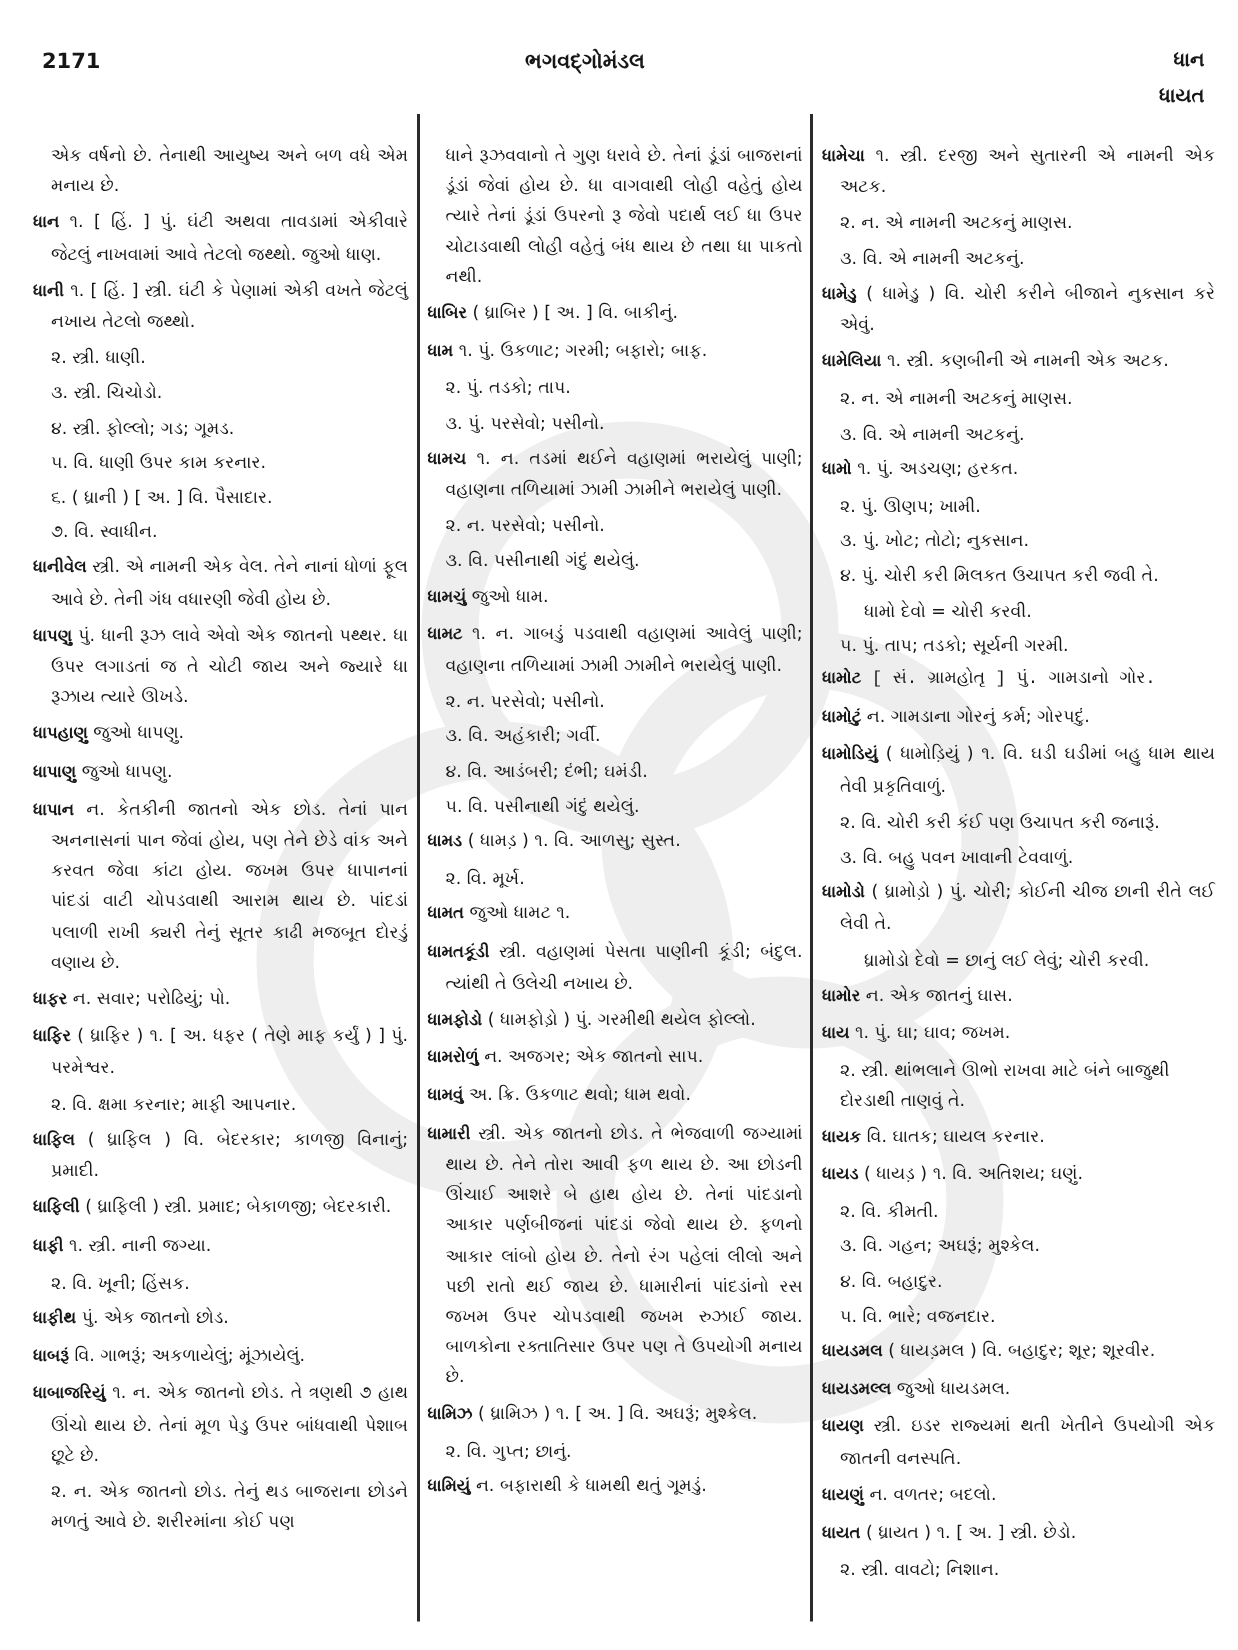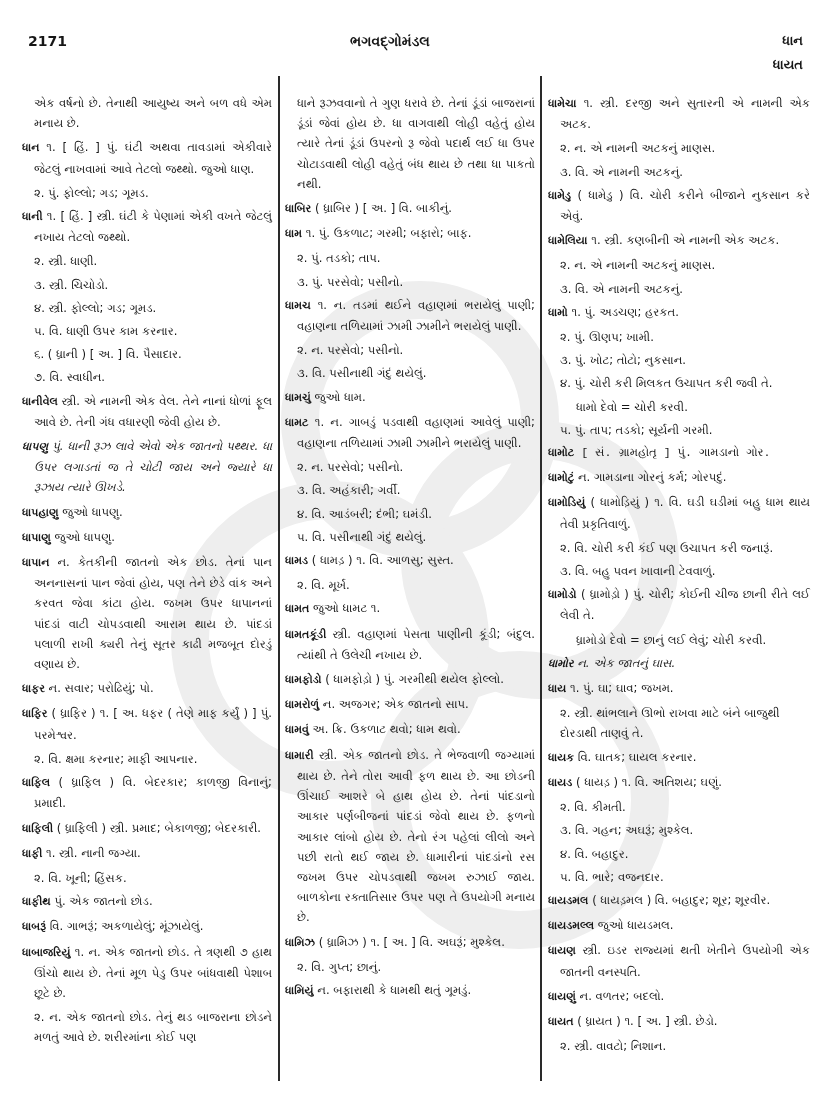--- a/index.html
+++ b/index.html
@@ -44,30 +44,29 @@
   <div class="guide-top">ધાન</div>
   <div class="guide-bot">ધાયત</div>
 </div>
 
 <div class="rule rule1"></div>
 <div class="rule rule2"></div>
 
 <div class="col col1">
     <div class="para">એક વર્ષનો છે. તેનાથી આયુષ્ય અને બળ વધે એમ મનાય છે.</div>
     <div class="entry" style="padding-left: 12px; text-indent: -12px;"><span class="hw">ધાન</span> <span>૧. [ હિં. ] પું. ઘંટી અથવા તાવડામાં એકીવારે જેટલું નાખવામાં આવે તેટલો જથ્થો. જુઓ ધાણ.</span></div>
-    <div class="sense">૨. પું. ફોલ્લો; ગડ; ગૂમડ.</div>
     <div class="entry" style="padding-left: 12px; text-indent: -12px;"><span class="hw">ધાની</span> <span>૧. [ હિં. ] સ્ત્રી. ઘંટી કે પેણામાં એકી વખતે જેટલું નખાય તેટલો જથ્થો.</span></div>
     <div class="sense">૨. સ્ત્રી. ધાણી.</div>
     <div class="sense">૩. સ્ત્રી. ચિચોડો.</div>
     <div class="sense">૪. સ્ત્રી. ફોલ્લો; ગડ; ગૂમડ.</div>
     <div class="sense">૫. વિ. ધાણી ઉપર કામ કરનાર.</div>
     <div class="sense">૬. ( ધ્રાની ) [ અ. ] વિ. પૈસાદાર.</div>
     <div class="sense">૭. વિ. સ્વાધીન.</div>
     <div class="entry" style="padding-left: 12px; text-indent: -12px;"><span class="hw">ધાનીવેલ</span> <span>સ્ત્રી. એ નામની એક વેલ. તેને નાનાં ધોળાં ફૂલ આવે છે. તેની ગંધ વધારણી જેવી હોય છે.</span></div>
-    <div class="entry" style="padding-left: 12px; text-indent: -12px; font-style: italic;"><span class="hw">ધાપણુ</span> <span>પું. ધાની રૂઝ લાવે એવો એક જાતનો પથ્થર. ધા ઉપર લગાડતાં જ તે ચોટી જાય અને જ્યારે ધા રૂઝાય ત્યારે ઊખડે.</span></div>
+    <div class="entry" style="padding-left: 12px; text-indent: -12px;"><span class="hw">ધાપણુ</span> <span>પું. ધાની રૂઝ લાવે એવો એક જાતનો પથ્થર. ધા ઉપર લગાડતાં જ તે ચોટી જાય અને જ્યારે ધા રૂઝાય ત્યારે ઊખડે.</span></div>
     <div class="entry" style="padding-left: 12px; text-indent: -12px;"><span class="hw">ધાપહાણુ</span> <span>જુઓ ધાપણુ.</span></div>
     <div class="entry" style="padding-left: 12px; text-indent: -12px;"><span class="hw">ધાપાણુ</span> <span>જુઓ ધાપણુ.</span></div>
     <div class="entry" style="padding-left: 12px; text-indent: -12px;"><span class="hw">ધાપાન</span> <span>ન. કેતકીની જાતનો એક છોડ. તેનાં પાન અનનાસનાં પાન જેવાં હોય, પણ તેને છેડે વાંક અને કરવત જેવા કાંટા હોય. જખમ ઉપર ધાપાનનાં પાંદડાં વાટી ચોપડવાથી આરામ થાય છે. પાંદડાં પલાળી રાખી ક્યરી તેનું સૂતર કાઢી મજબૂત દોરડું વણાય છે.</span></div>
     <div class="entry" style="padding-left: 12px; text-indent: -12px;"><span class="hw">ધાફર</span> <span>ન. સવાર; પરોઢિયું; પો.</span></div>
     <div class="entry" style="padding-left: 12px; text-indent: -12px;"><span class="hw">ધાફિર</span> <span>( ધ્રાફિર ) ૧. [ અ. ધફર ( તેણે માફ કર્યું ) ] પું. પરમેશ્વર.</span></div>
     <div class="sense">૨. વિ. ક્ષમા કરનાર; માફી આપનાર.</div>
     <div class="entry" style="padding-left: 12px; text-indent: -12px;"><span class="hw">ધાફિલ</span> <span>( ધ્રાફિલ ) વિ. બેદરકાર; કાળજી વિનાનું; પ્રમાદી.</span></div>
     <div class="entry" style="padding-left: 12px; text-indent: -12px;"><span class="hw">ધાફિલી</span> <span>( ધ્રાફિલી ) સ્ત્રી. પ્રમાદ; બેકાળજી; બેદરકારી.</span></div>
     <div class="entry" style="padding-left: 12px; text-indent: -12px;"><span class="hw">ધાફી</span> <span>૧. સ્ત્રી. નાની જગ્યા.</span></div>
     <div class="sense">૨. વિ. ખૂની; હિંસક.</div>
@@ -117,21 +116,21 @@
     <div class="sense">૪. પું. ચોરી કરી મિલકત ઉચાપત કરી જવી તે.</div>
     <div class="sub">ધામો દેવો = ચોરી કરવી.</div>
     <div class="sense">૫. પું. તાપ; તડકો; સૂર્યની ગરમી.</div>
     <div class="entry" style="padding-left: 12px; text-indent: -12px; font-family: Liberation Mono, monospace;"><span class="hw">ધામોટ</span> <span>[ સં. ગ્રામહોતૃ ] પું. ગામડાનો ગોર.</span></div>
     <div class="entry" style="padding-left: 12px; text-indent: -12px;"><span class="hw">ધામોટું</span> <span>ન. ગામડાના ગોરનું કર્મ; ગોરપદું.</span></div>
     <div class="entry" style="padding-left: 12px; text-indent: -12px;"><span class="hw">ધામોડિયું</span> <span>( ધામોડ઼િયું ) ૧. વિ. ઘડી ઘડીમાં બહુ ધામ થાય તેવી પ્રકૃતિવાળું.</span></div>
     <div class="sense">૨. વિ. ચોરી કરી કંઈ પણ ઉચાપત કરી જનારૂં.</div>
     <div class="sense">૩. વિ. બહુ પવન ખાવાની ટેવવાળું.</div>
     <div class="entry" style="padding-left: 12px; text-indent: -12px;"><span class="hw">ધામોડો</span> <span>( ધ્રામોડ઼ો ) પું. ચોરી; કોઈની ચીજ છાની રીતે લઈ લેવી તે.</span></div>
     <div class="sub">ધ્રામોડો દેવો = છાનું લઈ લેવું; ચોરી કરવી.</div>
-    <div class="entry" style="padding-left: 12px; text-indent: -12px; font-style: italic;"><span class="hw">ધામોર</span> <span>ન. એક જાતનું ઘાસ.</span></div>
+    <div class="entry" style="padding-left: 12px; text-indent: -12px;"><span class="hw">ધામોર</span> <span>ન. એક જાતનું ઘાસ.</span></div>
     <div class="entry" style="padding-left: 12px; text-indent: -12px;"><span class="hw">ધાય</span> <span>૧. પું. ઘા; ઘાવ; જખમ.</span></div>
     <div class="sense">૨. સ્ત્રી. થાંભલાને ઊભો રાખવા માટે બંને બાજુથી દોરડાથી તાણવું તે.</div>
     <div class="entry" style="padding-left: 12px; text-indent: -12px;"><span class="hw">ધાયક</span> <span>વિ. ઘાતક; ઘાયલ કરનાર.</span></div>
     <div class="entry" style="padding-left: 12px; text-indent: -12px;"><span class="hw">ધાયડ</span> <span>( ધાયડ઼ ) ૧. વિ. અતિશય; ઘણું.</span></div>
     <div class="sense">૨. વિ. કીમતી.</div>
     <div class="sense">૩. વિ. ગહન; અઘરૂં; મુશ્કેલ.</div>
     <div class="sense">૪. વિ. બહાદુર.</div>
     <div class="sense">૫. વિ. ભારે; વજનદાર.</div>
     <div class="entry" style="padding-left: 12px; text-indent: -12px;"><span class="hw">ધાયડમલ</span> <span>( ધાયડ઼મલ ) વિ. બહાદુર; શૂર; શૂરવીર.</span></div>
     <div class="entry" style="padding-left: 12px; text-indent: -12px;"><span class="hw">ધાયડમલ્લ</span> <span>જુઓ ધાયડમલ.</span></div>

